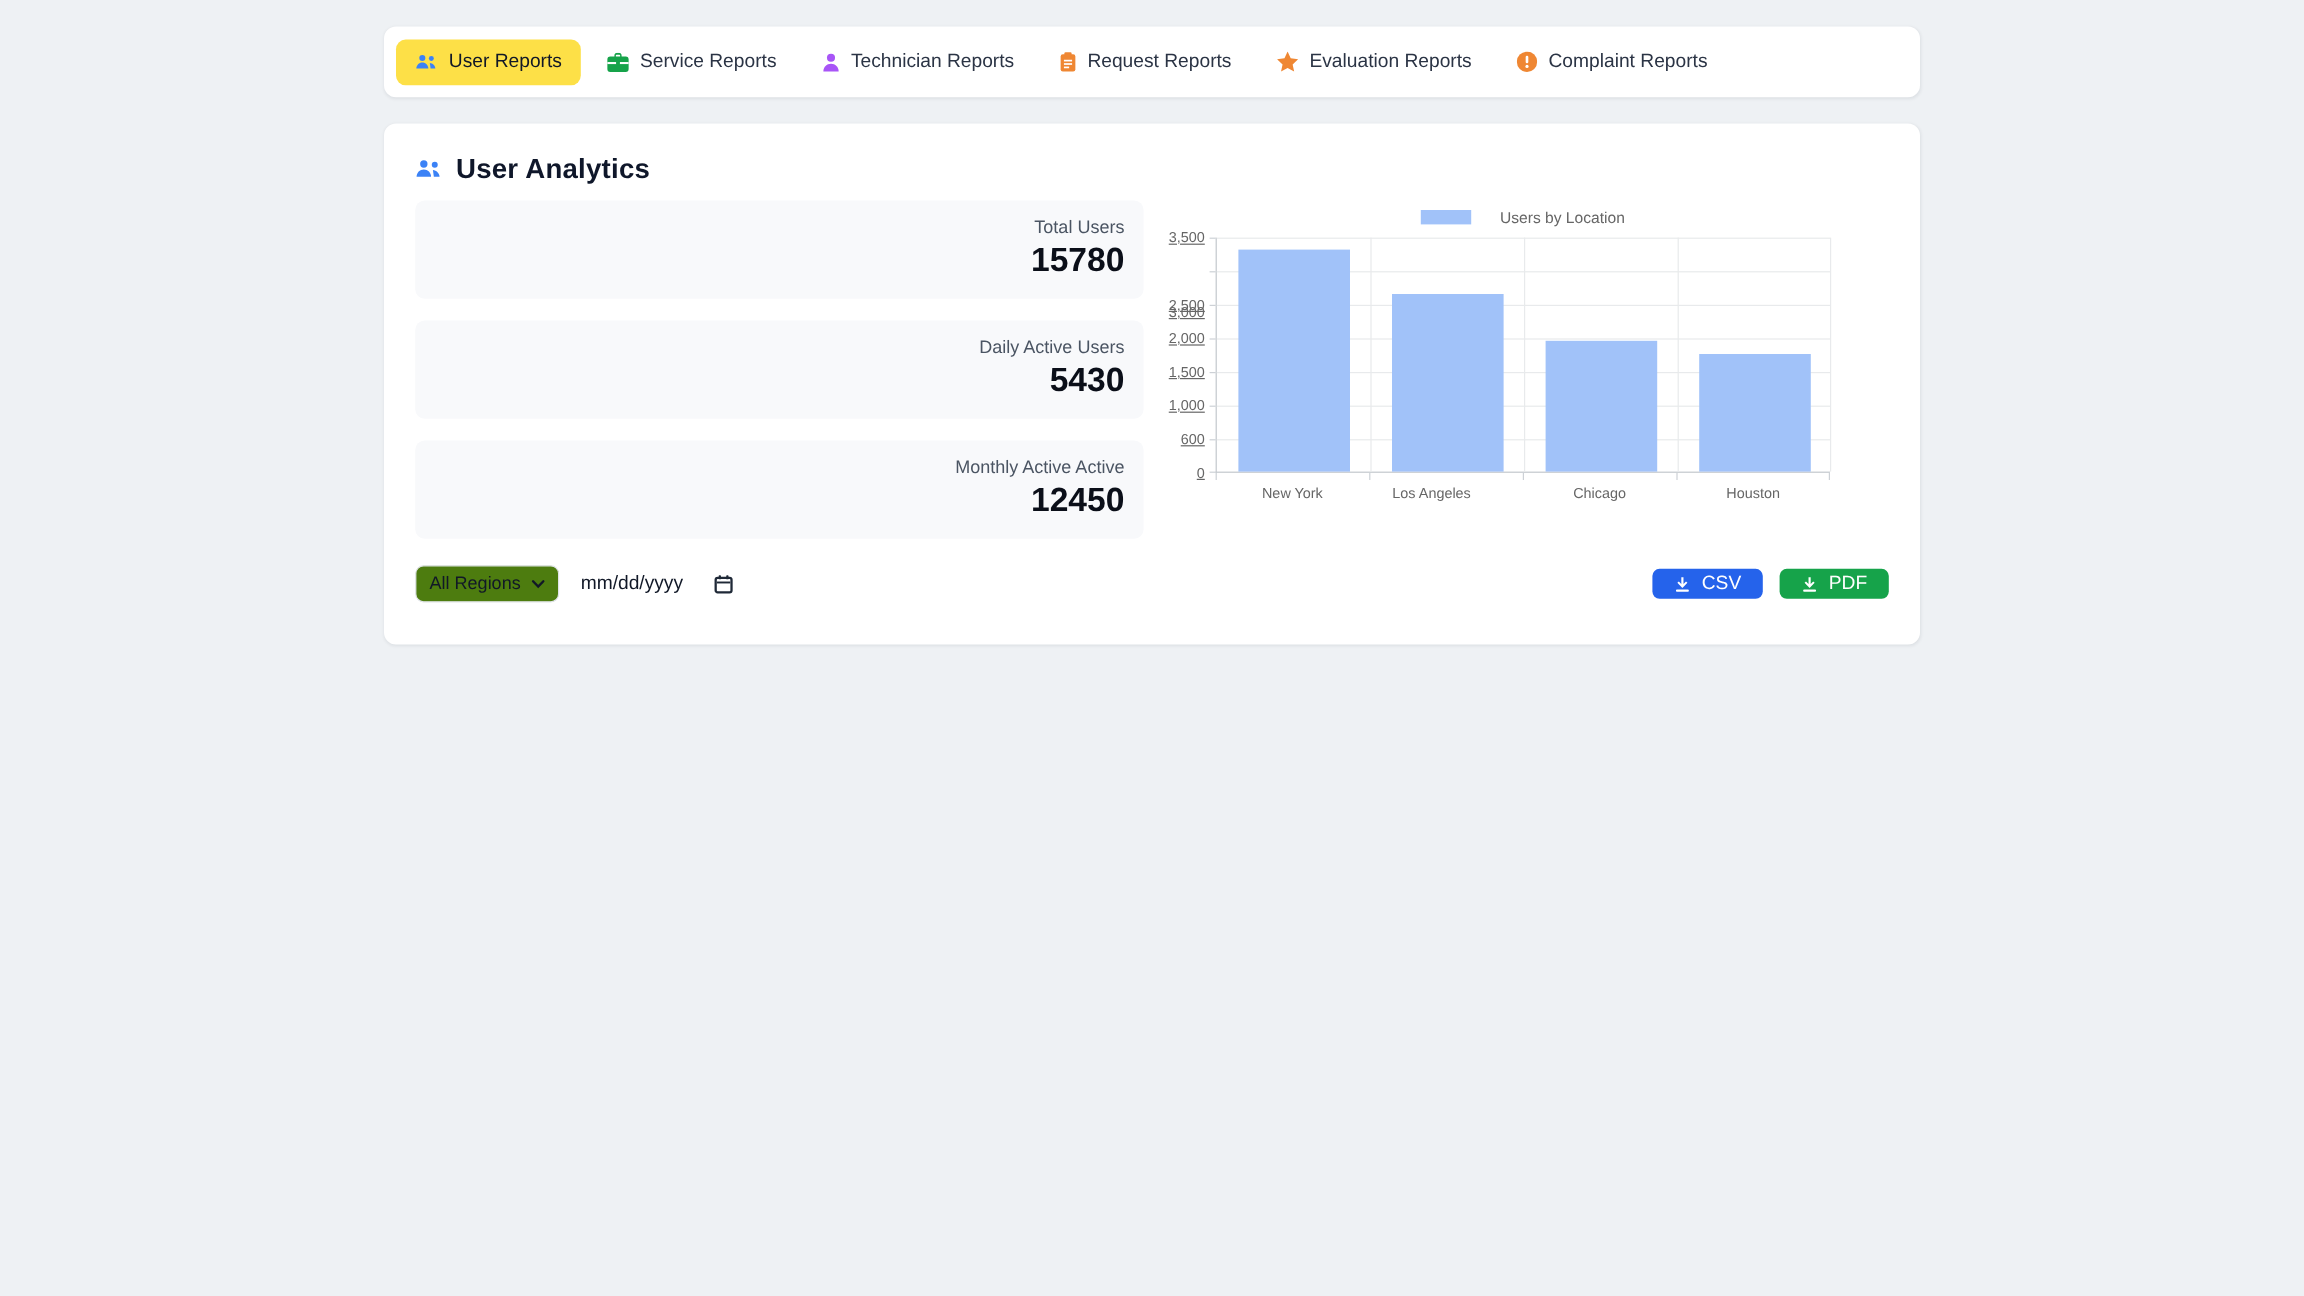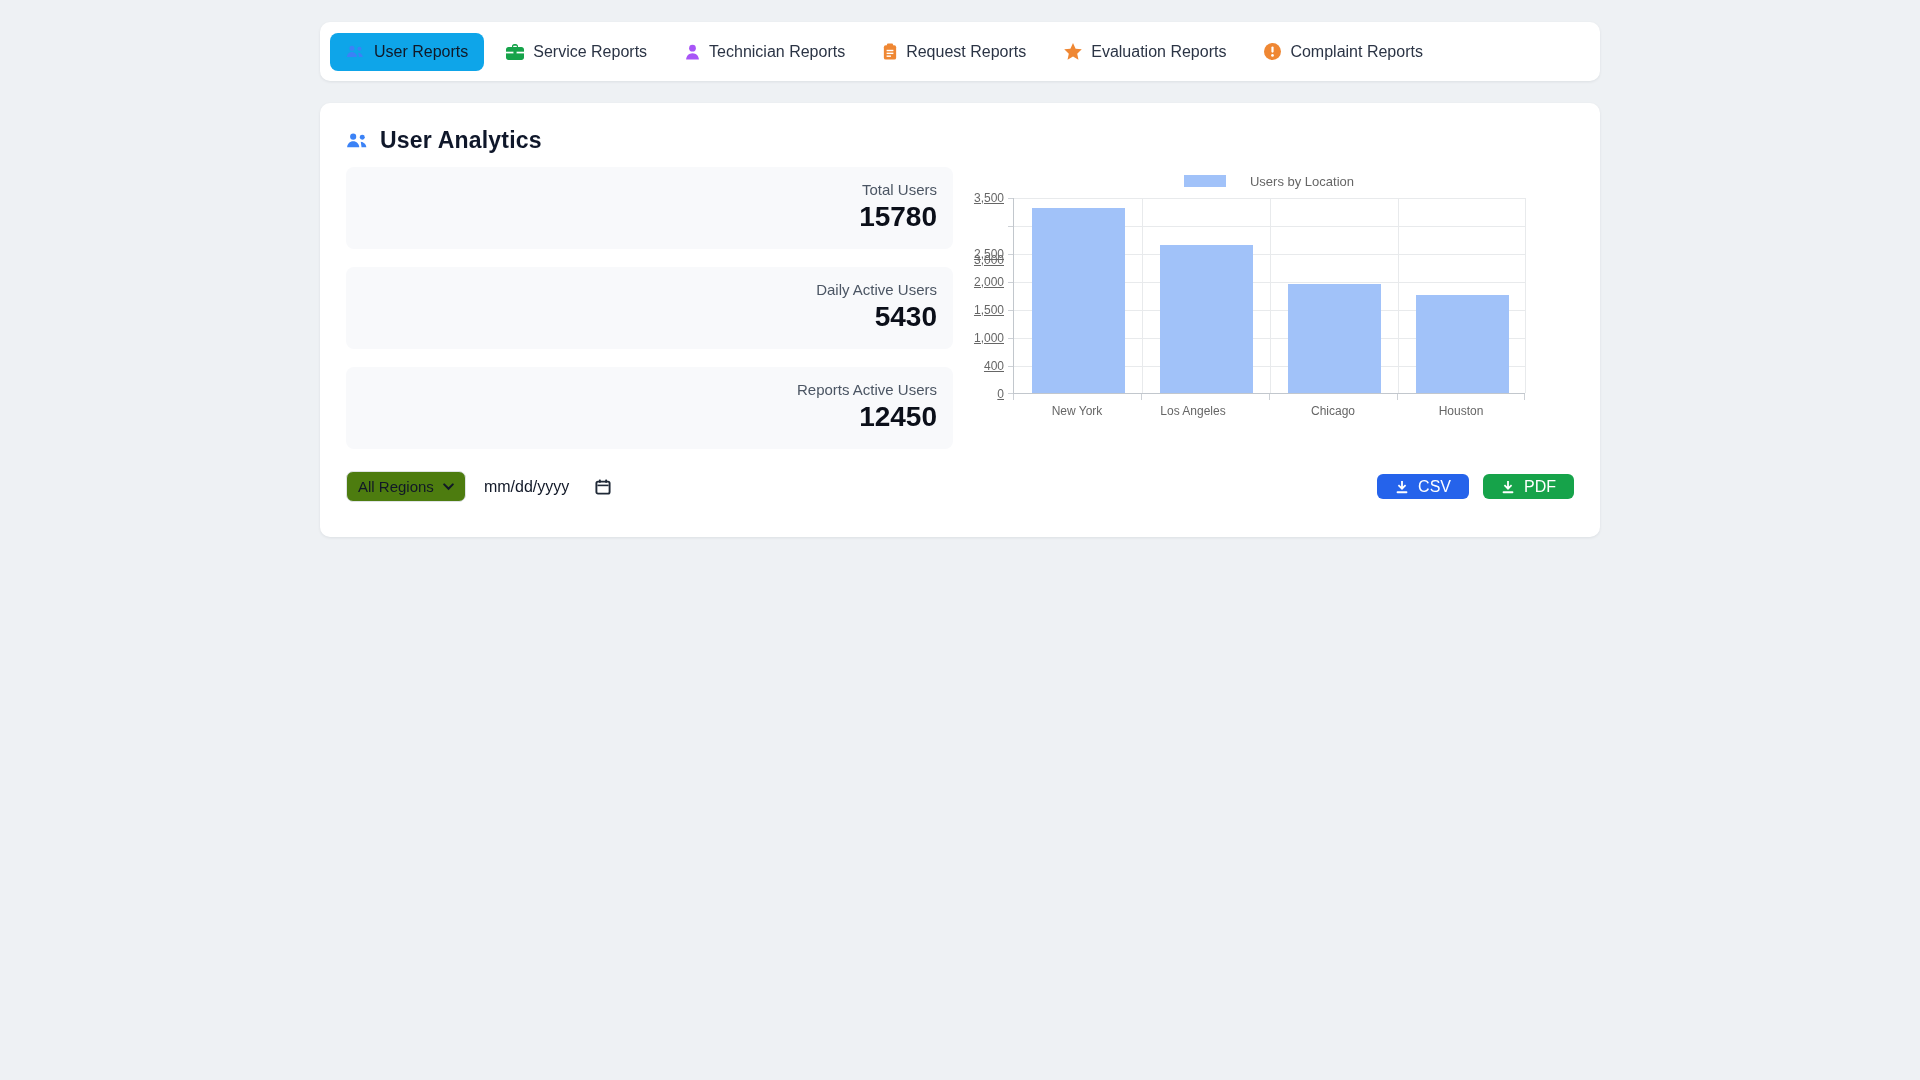--- a/index.html
+++ b/index.html
@@ -7,21 +7,21 @@
   body { background: #eef1f4; font-family: "Liberation Sans", sans-serif; }
   .container { width: 1280px; margin: 0 auto; }
 
   .card { background: #ffffff; border-radius: 10px; box-shadow: 0 1px 3px rgba(16,24,40,.08); }
 
   
   .nav { margin-top: 22px; height: 59px; display: flex; align-items: center; padding: 0 10px; gap: 6px; }
   .tab { display: inline-flex; align-items: center; gap: 9px; padding: 10px 16px; border: none;
          background: transparent; border-radius: 8px; font-size: 16px; color: #2b3445;
          font-family: "Liberation Sans", sans-serif; cursor: pointer; white-space: nowrap; }
-  .tab.active { background: #0ea5e9; color: #111827; }
+  .tab.active { background: #fde047; color: #111827; }
   .tab svg { flex: 0 0 auto; }
 
   
   .main { margin-top: 22px; height: 434px; padding: 24px 26px 26px; }
   .title-row { display: flex; align-items: center; gap: 11px; }
   .title-row h1 { font-size: 23px; font-weight: 700; color: #0f172a; letter-spacing: .2px; }
 
   .content { display: flex; gap: 16px; margin-top: 13px; }
   .stats-col { width: 607px; display: flex; flex-direction: column; gap: 18px; text-align: right; }
   .stat-card { background: #f8f9fb; border-radius: 8px; padding: 14px 16px; height: 82px; }
@@ -132,35 +132,35 @@
       <div class="stats-col">
         <div class="stat-card">
           <div class="stat-label">Total Users</div>
           <div class="stat-value">15780</div>
         </div>
         <div class="stat-card">
           <div class="stat-label">Daily Active Users</div>
           <div class="stat-value">5430</div>
         </div>
         <div class="stat-card">
-          <div class="stat-label">Reports Active Users</div>
+          <div class="stat-label">Monthly Active Active</div>
           <div class="stat-value">12450</div>
         </div>
       </div>
 
       <div class="chart-col">
         <div class="legend">
           <span class="legend-swatch" style="background: rgb(161, 194, 249);"></span>
           <span class="legend-label">Users by Location</span>
         </div>
         <div class="plot-row">
           <div class="y-axis">
               <div class="y-label" style="top: 189px;">0</div>
               <div class="y-tick" style="top: 195px;"></div>
-              <div class="y-label" style="top: 161px;">400</div>
+              <div class="y-label" style="top: 161px;">600</div>
               <div class="y-tick" style="top: 168px;"></div>
               <div class="y-label" style="top: 133px;">1,000</div>
               <div class="y-tick" style="top: 140px;"></div>
               <div class="y-label" style="top: 105px;">1,500</div>
               <div class="y-tick" style="top: 112px;"></div>
               <div class="y-label" style="top: 77px;">2,000</div>
               <div class="y-tick" style="top: 84px;"></div>
               <div class="y-label" style="top: 49px;">2,500</div>
               <div class="y-tick" style="top: 56px;"></div>
               <div class="y-label" style="top: 21px; margin-top: 34px;">3,000</div>

